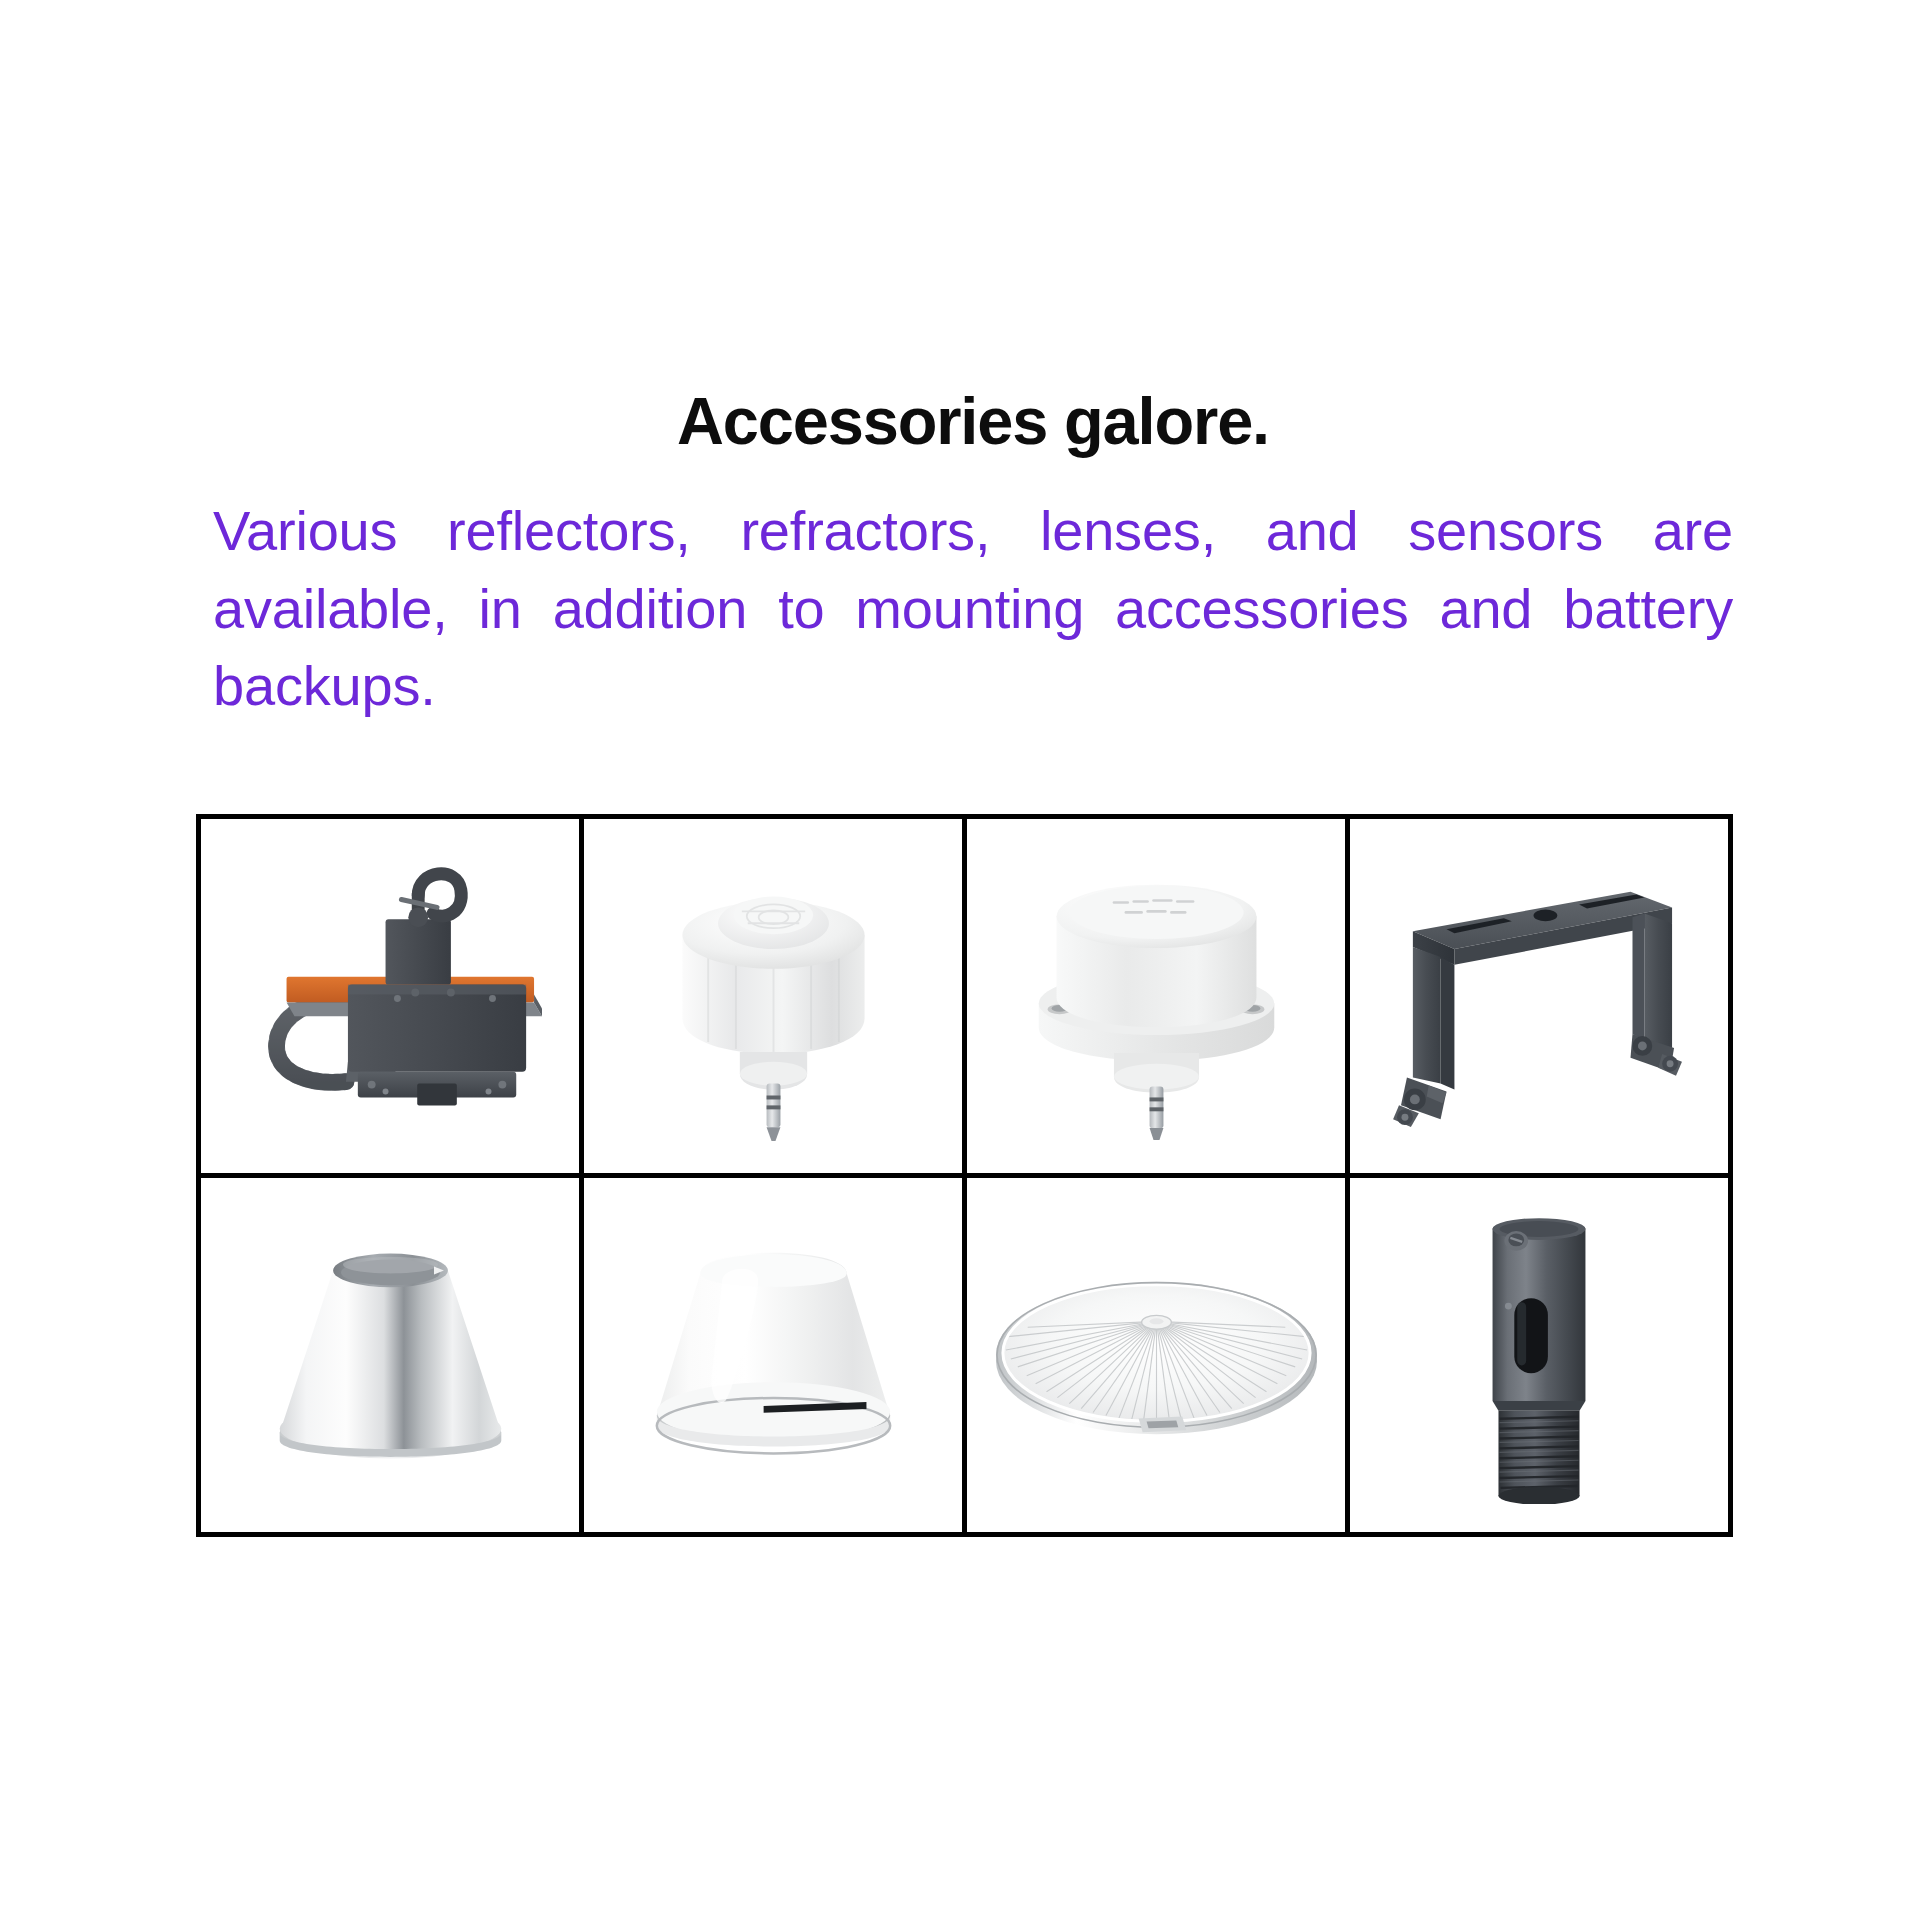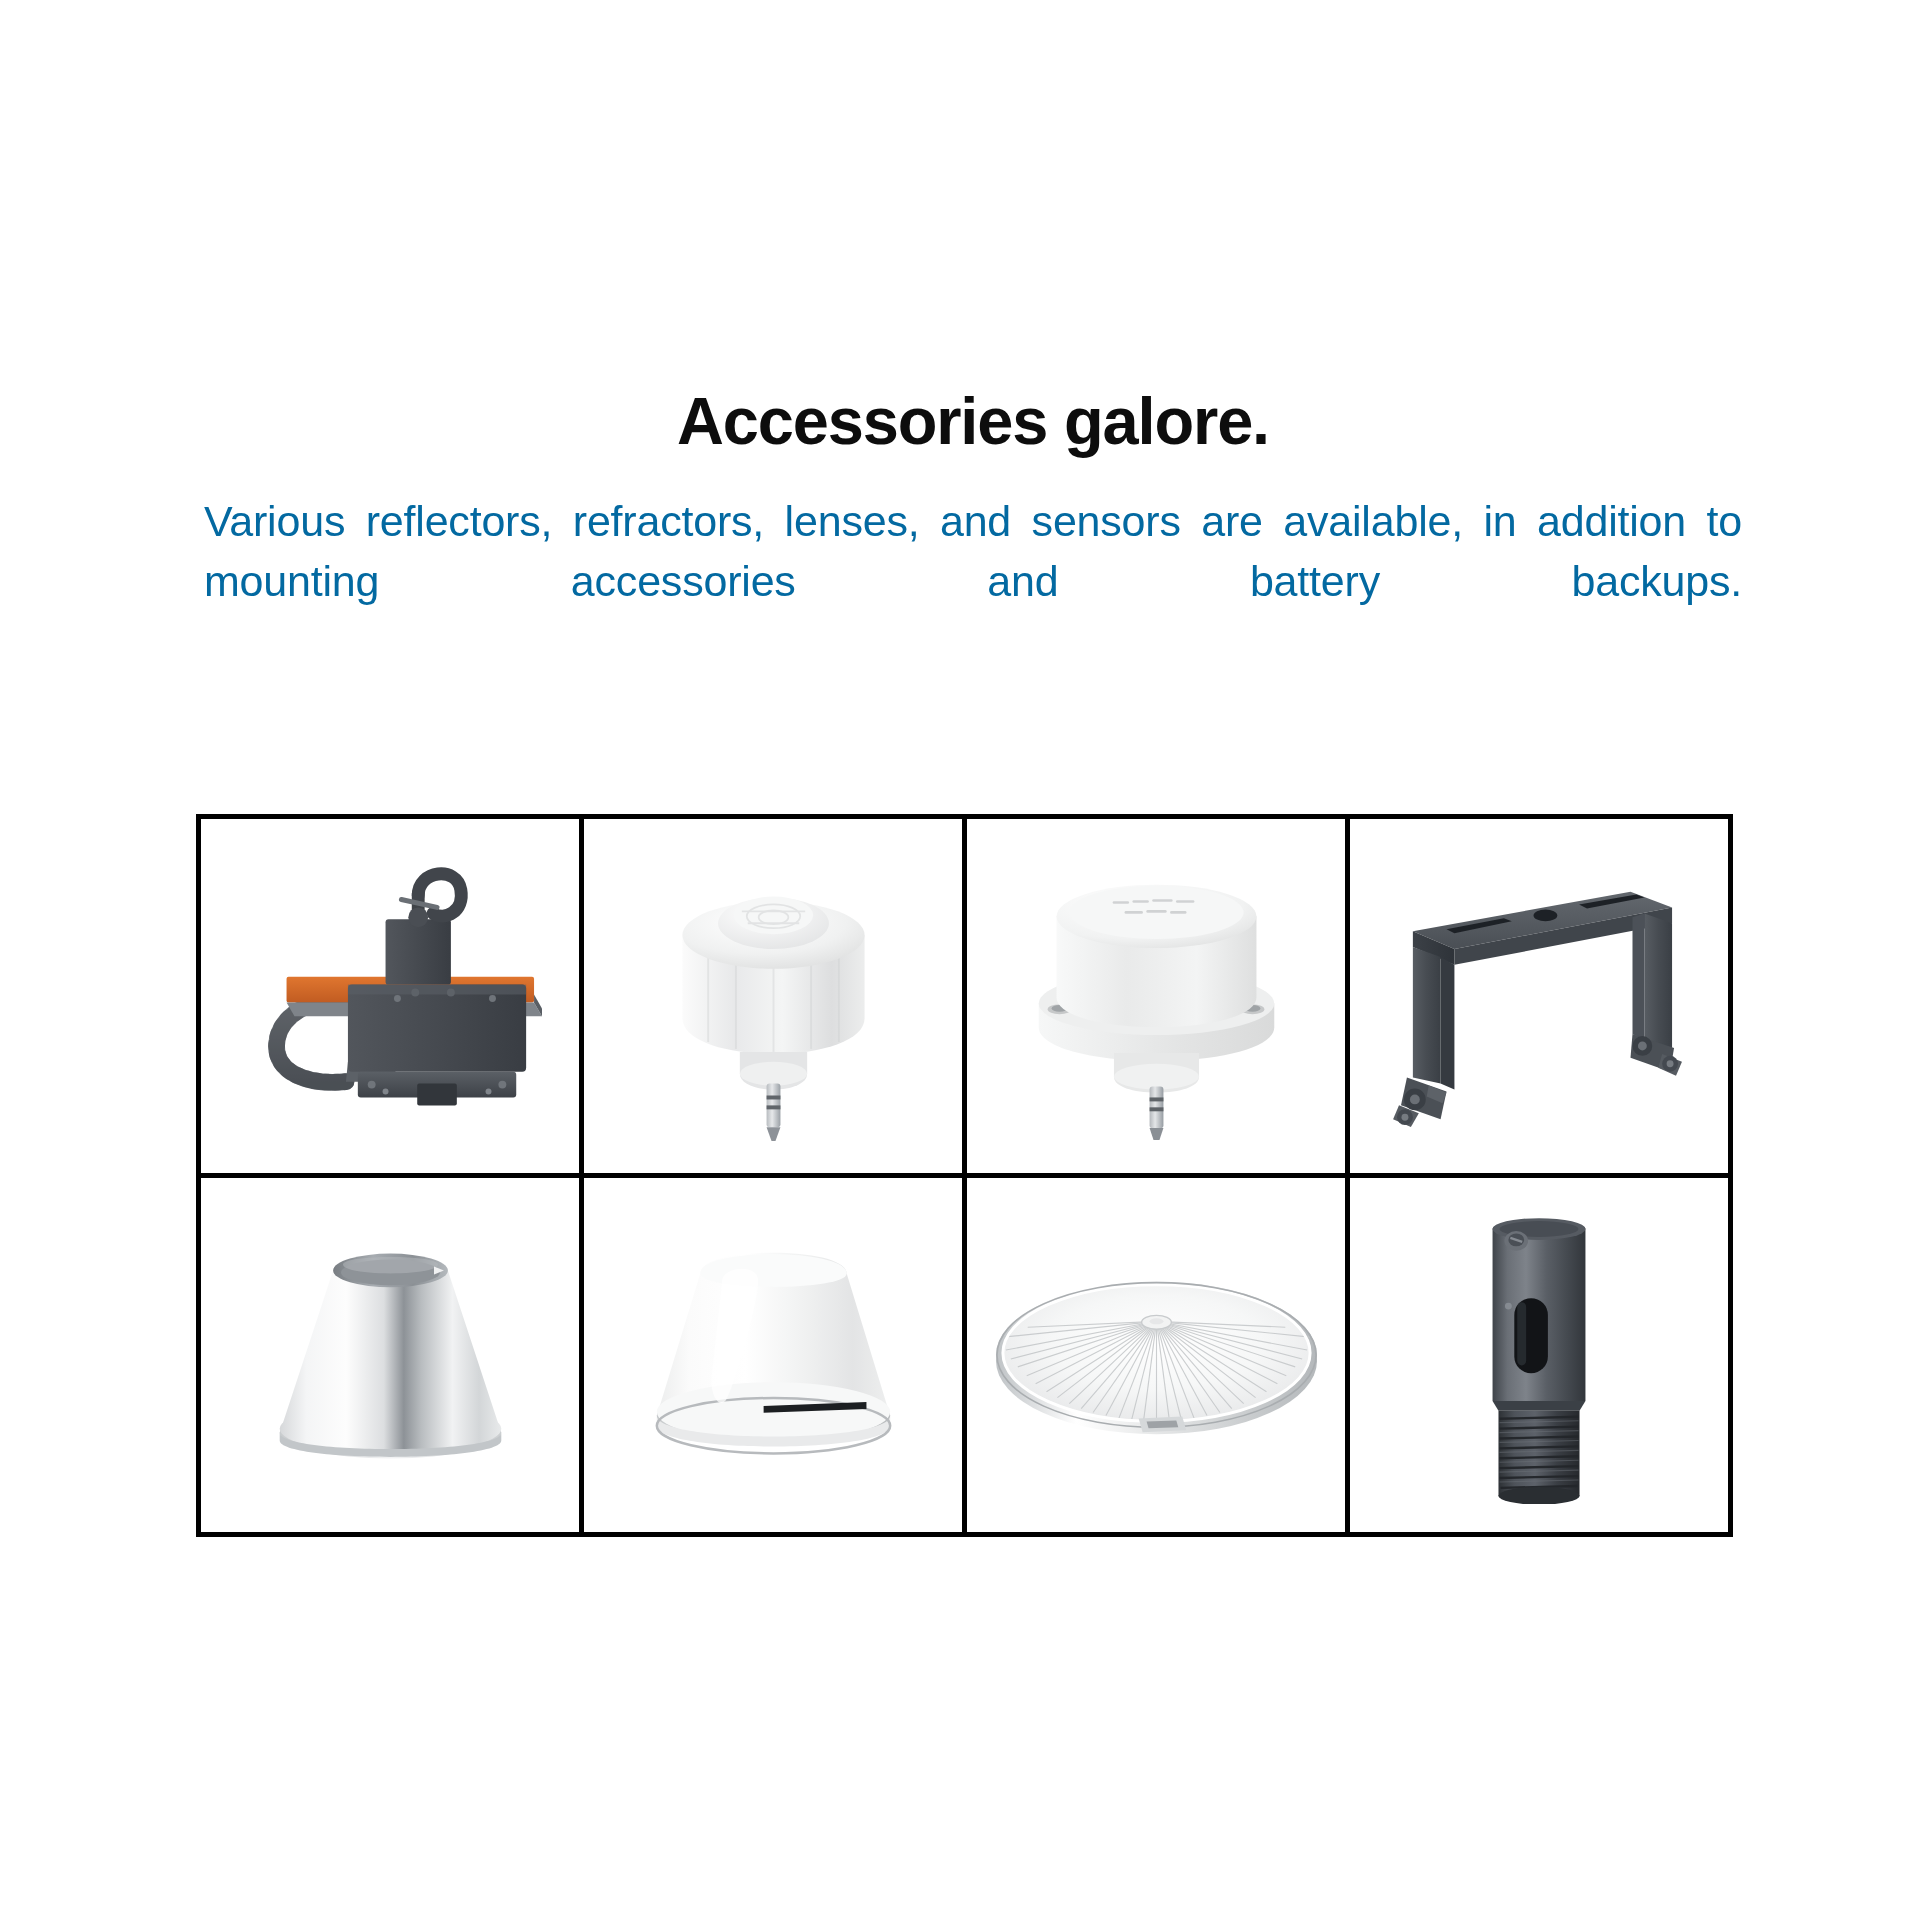--- a/index.html
+++ b/index.html
@@ -36,26 +36,26 @@
     letter-spacing: -1.2px;
     text-align: center;
     color: #0d0d0d;
     margin: 0 0 36px 0;
     line-height: 1.05;
     transform: scaleX(0.97);
     transform-origin: center;
   }
 
   .subcopy {
-    font-size: 43px;
+    font-size: 56px;
     font-weight: 400;
     line-height: 1.38;
-    color: #0369a1;
+    color: #6d28d9;
     text-align: justify;
-    margin: 8px;
+    margin: 17px;
     letter-spacing: -0.2px;
   }
   .subcopy::after {
     content: "";
     display: inline-block;
     width: 100%;
   }
 
   
   .grid {

